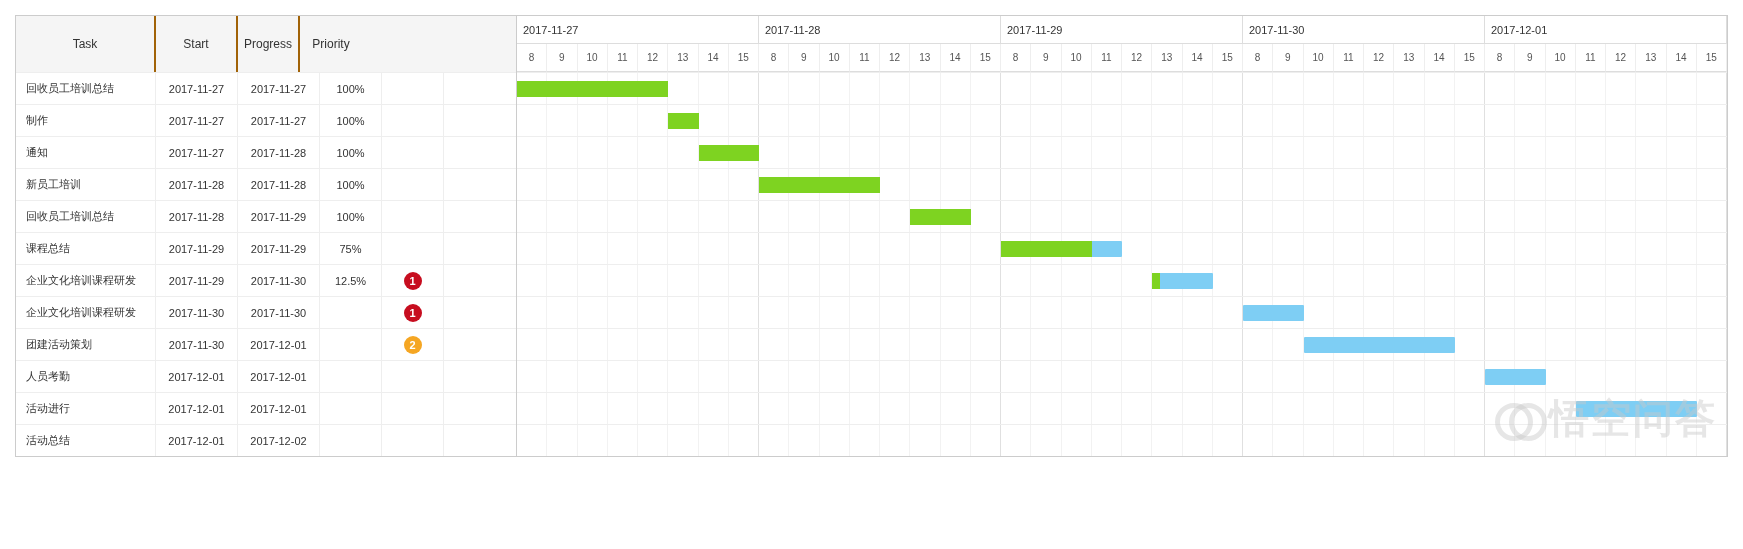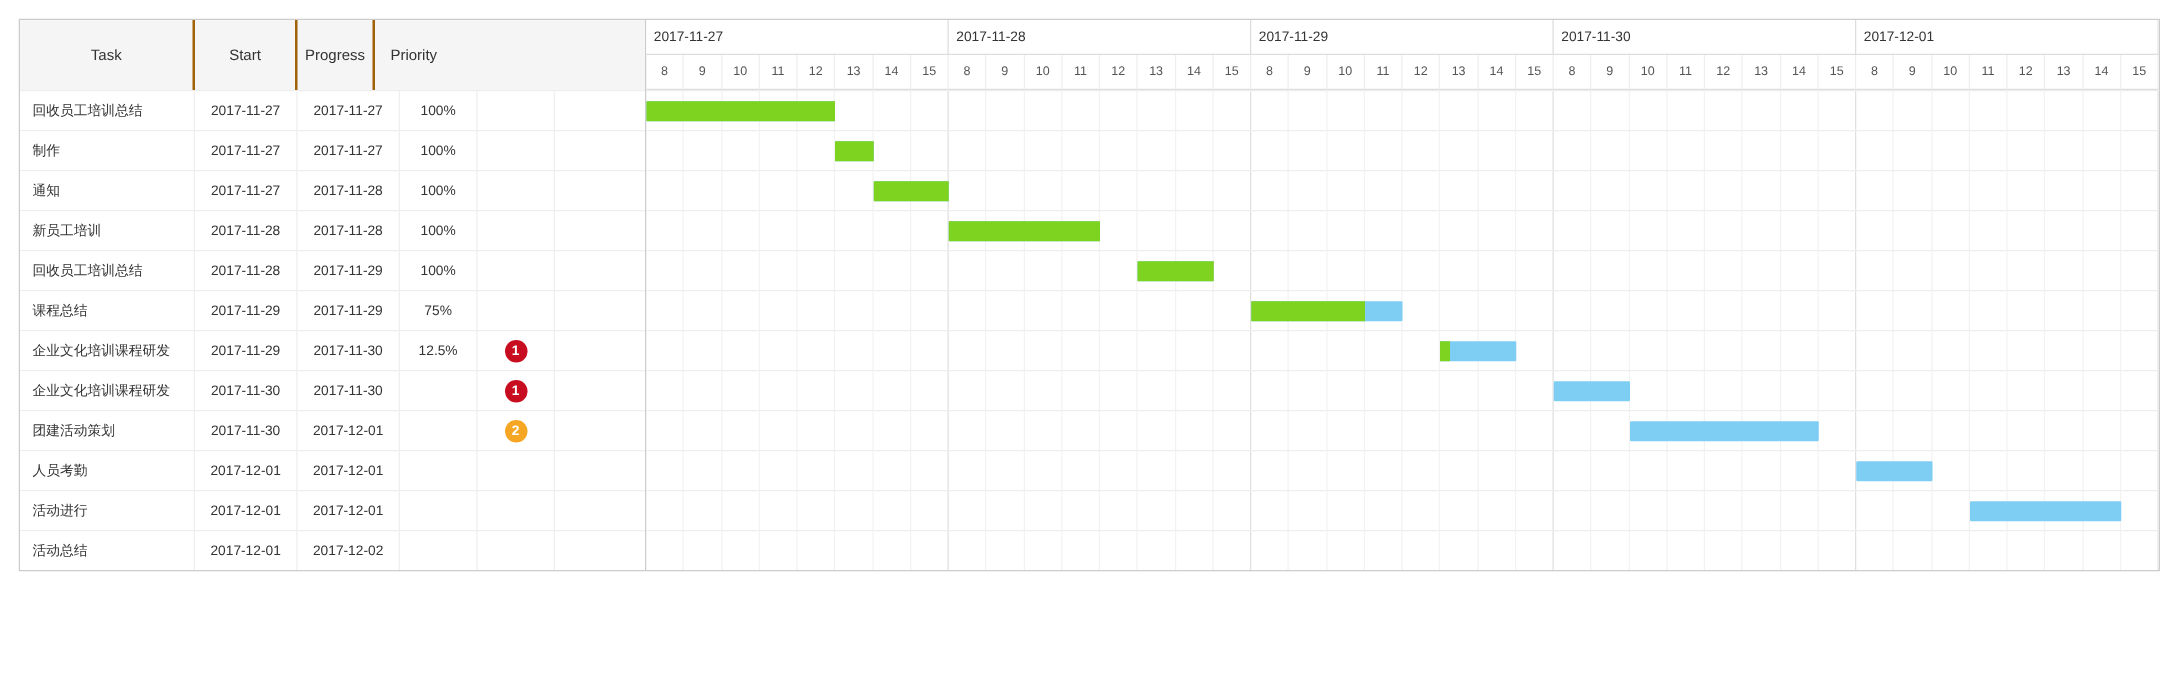--- a/index.html
+++ b/index.html
@@ -848,15 +848,19 @@
           <div class="tl-cell" style="width: 2.5%;"></div>
           <div class="tl-cell" style="width: 2.5%;"></div>
           <div class="tl-cell" style="width: 2.5%;"></div>
           <div class="tl-cell" style="width: 2.5%;"></div>
           <div class="tl-cell" style="width: 2.5%;"></div>
           <div class="tl-cell" style="width: 2.5%;"></div>
           <div class="tl-cell" style="width: 2.5%;"></div>
           <div class="tl-cell day-end" style="width: 2.5%;"></div>
         </div>
       </div>
+    <div class="watermark">
+      <span class="watermark-icon"></span>
+      <span>悟空问答</span>
+    </div>
   </div>
 
 </div>
 
 </body></html>

